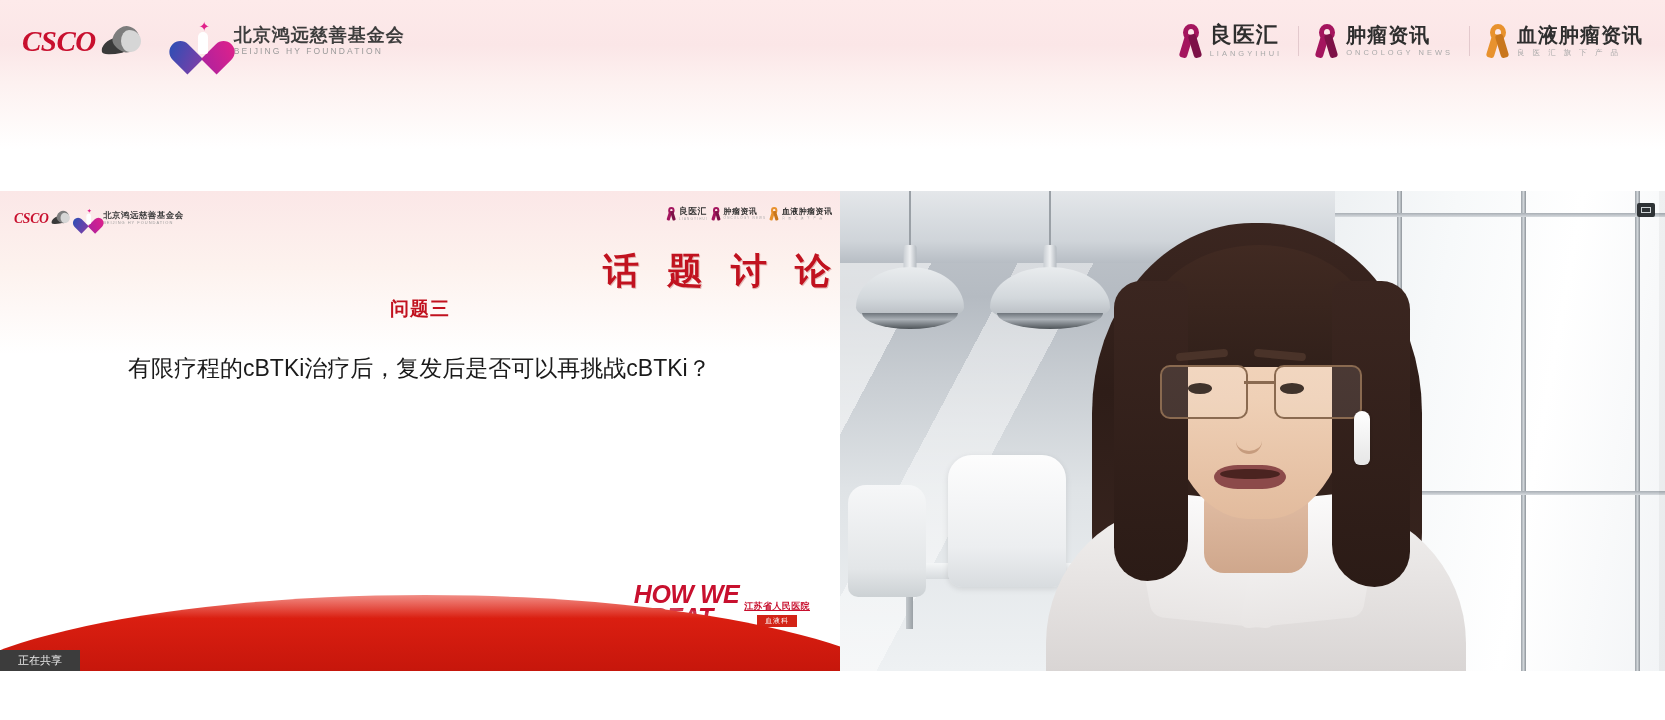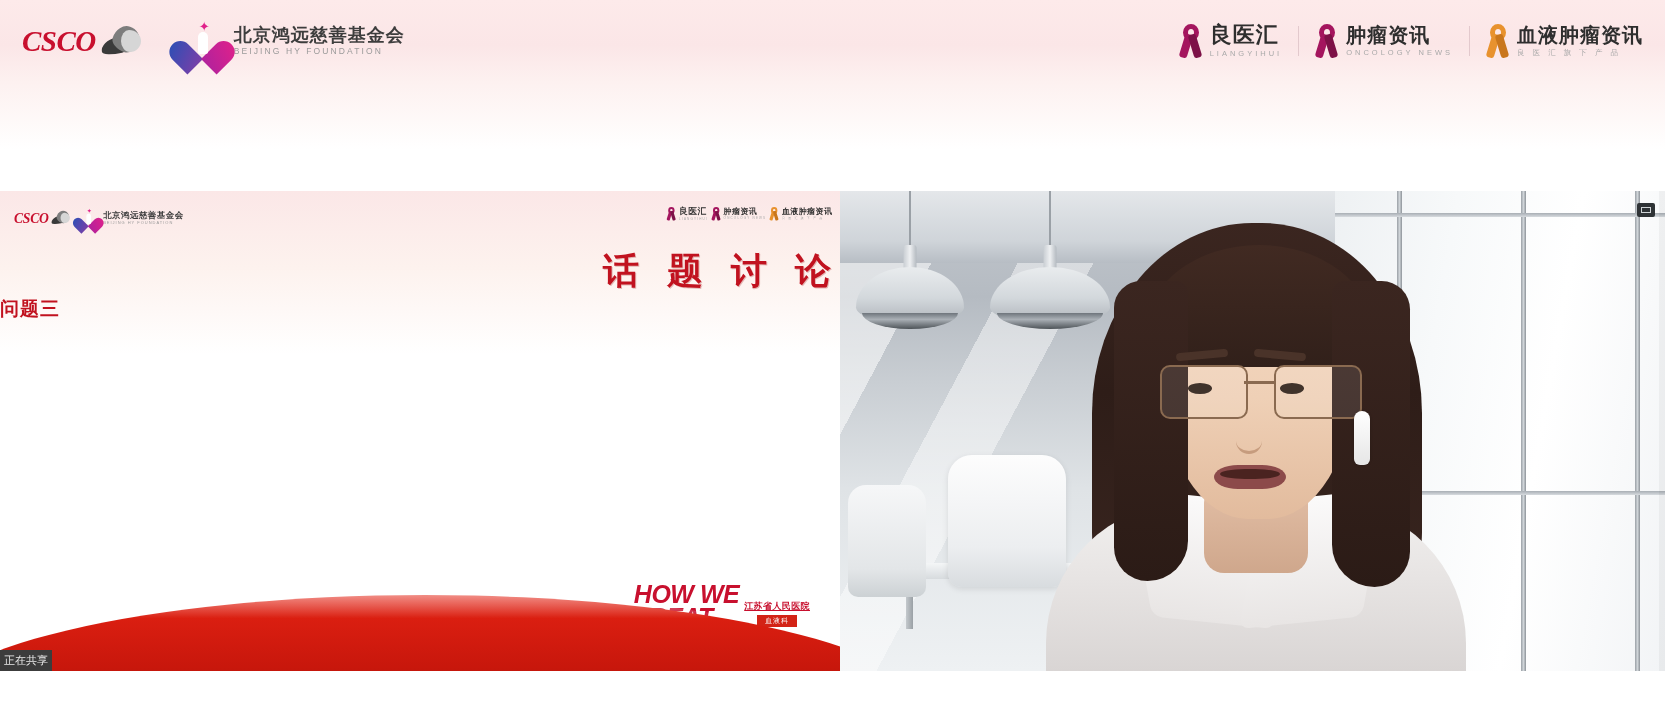--- a/index.html
+++ b/index.html
@@ -147,21 +147,21 @@
   .slide-title {
     position: absolute; left: 0; top: 56px; width: 840px;
     text-align: right;
     font-size: 36px; font-weight: bold;
     color: #c1121f;
     letter-spacing: 9px;
     text-shadow: 1px 1px 0 rgba(150,0,0,0.25);
   }
   .slide-subtitle {
     position: absolute; left: 0; top: 105px; width: 840px;
-    text-align: left;
+    text-align: center;
     font-size: 19px; font-weight: bold;
     color: #c1121f;
     letter-spacing: 1px;
   }
   .slide-body {
     position: absolute; left: 128px; top: 160px;
     width: 640px;
     color: #1a1a1a;
   }
   .slide-line-1 { font-size: 23px; line-height: 1.55; white-space: nowrap; }
@@ -198,21 +198,21 @@
   .hwt-cn-bot {
     font-size: 7px; color: #ffffff; background: #d32316;
     padding: 1px 8px; margin-top: 2px; letter-spacing: 1px;
   }
 
   .sharing-chip {
     position: absolute; left: 0; bottom: 0;
     background: #3c3c3c;
     color: #e8e8e8;
     font-size: 11px;
-    padding: 3px 4px;
+    padding: 3px 18px;
     z-index: 5;
   }
 
   
   .video {
     position: absolute;
     left: 840px; top: 0;
     width: 825px; height: 480px;
     overflow: hidden;
     background: #b9bec4;
@@ -549,20 +549,21 @@
           <span class="brand-cn" style="color:#2e2e2e;font-size:20px">血液肿瘤资讯</span>
           <span class="brand-en">良 医 汇 旗 下 产 品</span>
         </span>
       </span>
     </div>
 
     <div class="slide-title">话 题 讨 论</div>
     <div class="slide-subtitle">问题三</div>
 
     <div class="slide-body">
+      <div class="slide-line-1">有限疗程的cBTKi治疗后，复发后是否可以再挑战cBTKi？</div>
     </div>
 
     <div class="howwetreat">
       <span class="hwt-words">
         <div class="hwt-l1">HOW WE</div>
         <div class="hwt-l2">TREAT</div>
       </span>
       <span class="hwt-cn">
         <span class="hwt-cn-top">江苏省人民医院</span>
         <span class="hwt-cn-bot">血液科</span>

